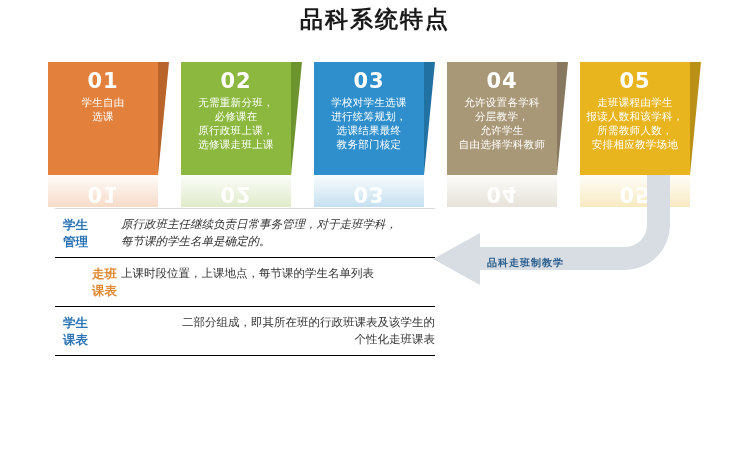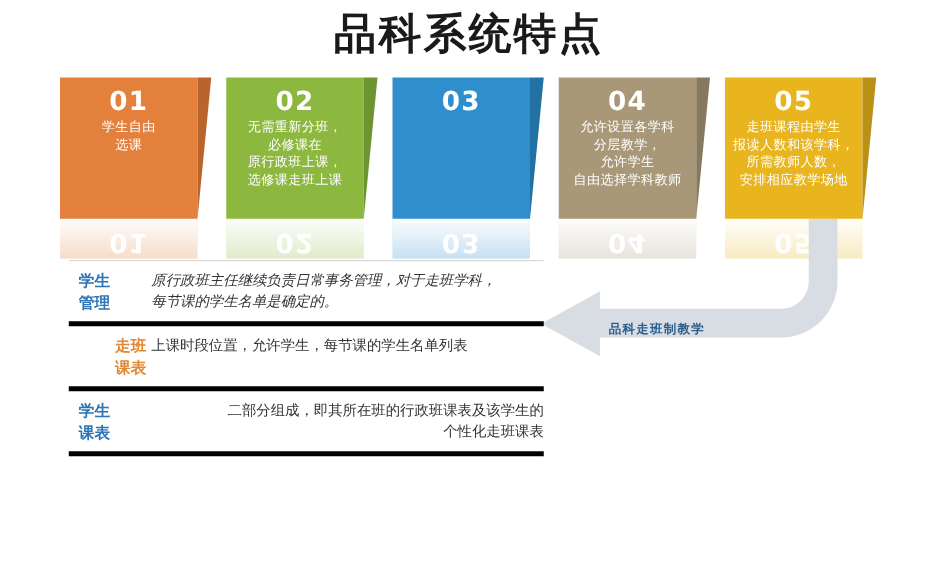--- a/index.html
+++ b/index.html
@@ -18,21 +18,21 @@
     position: relative;
     width: 750px;
     height: 450px;
   }
   .title {
     position: absolute;
     top: 4px;
     left: 0;
     width: 750px;
     text-align: center;
-    font-size: 34px;
+    font-size: 23px;
     font-weight: bold;
     color: #1a1a1a;
     letter-spacing: 2px;
     font-family: "DejaVu Sans", "Liberation Sans", sans-serif;
   }
 
   
   .cards {
     position: absolute;
     top: 62px;
@@ -124,21 +124,21 @@
   .table {
     position: absolute;
     left: 55px;
     top: 208px;
     width: 380px;
   }
   .trow {
     display: flex;
     align-items: flex-start;
     padding: 7px 0 7px 0;
-    border-bottom: 4px solid #000000;
+    border-bottom: 1px solid #000000;
     min-height: 42px;
     box-sizing: border-box;
   }
   .trow:first-child {
     border-top: 1px solid #d9d9d9;
   }
   .tlabel {
     width: 62px;
     flex: 0 0 62px;
     font-size: 12.5px;
@@ -203,20 +203,24 @@
       <div class="num">02</div>
       <div class="txt" style="white-space:pre-line;">无需重新分班，
 必修课在
 原行政班上课，
 选修课走班上课</div>
     </div>
 
     <div class="card" style="left:266px;background:#2e8fcc;">
       <div class="fold" style="border-width:113px 11px 0 0;border-color:#2171a3 transparent transparent transparent;"></div>
       <div class="num">03</div>
+      <div class="txt" style="white-space:pre-line;">学校对学生选课
+进行统筹规划，
+选课结果最终
+教务部门核定</div>
     </div>
 
     <div class="card" style="left:399px;background:#a99878;">
       <div class="fold" style="border-width:113px 11px 0 0;border-color:#87795f transparent transparent transparent;"></div>
       <div class="num">04</div>
       <div class="txt" style="white-space:pre-line;">允许设置各学科
 分层教学，
 允许学生
 自由选择学科教师</div>
     </div>
@@ -237,21 +241,21 @@
     <div class="trow">
       <div class="tlabel" style="white-space:pre-line;">学生
 管理</div>
       <div class="tdesc" style="white-space:pre-line;font-style:italic;">原行政班主任继续负责日常事务管理，对于走班学科，
 每节课的学生名单是确定的。</div>
     </div>
 
     <div class="trow">
       <div class="tlabel orange" style="white-space:pre-line;text-align:right;">走班
 课表</div>
-      <div class="tdesc" style="white-space:pre-line;">上课时段位置，允许学生，每节课的学生名单列表</div>
+      <div class="tdesc" style="white-space:pre-line;">上课时段位置，上课地点，每节课的学生名单列表</div>
     </div>
 
     <div class="trow">
       <div class="tlabel" style="white-space:pre-line;">学生
 课表</div>
       <div class="tdesc" style="white-space:pre-line;text-align:right;">二部分组成，即其所在班的行政班课表及该学生的
 个性化走班课表</div>
     </div>
 
   </div>

